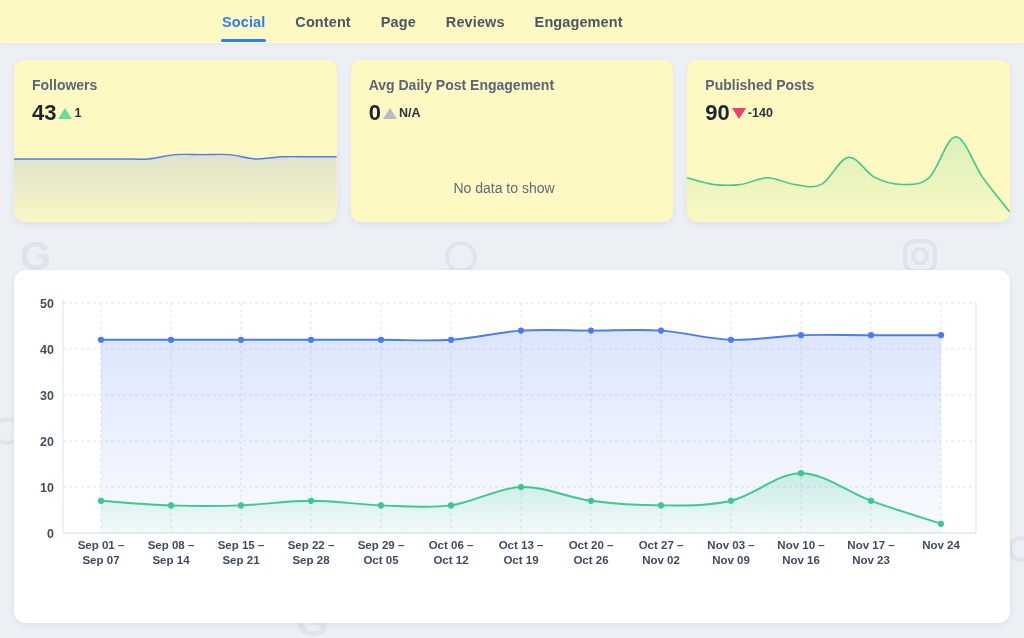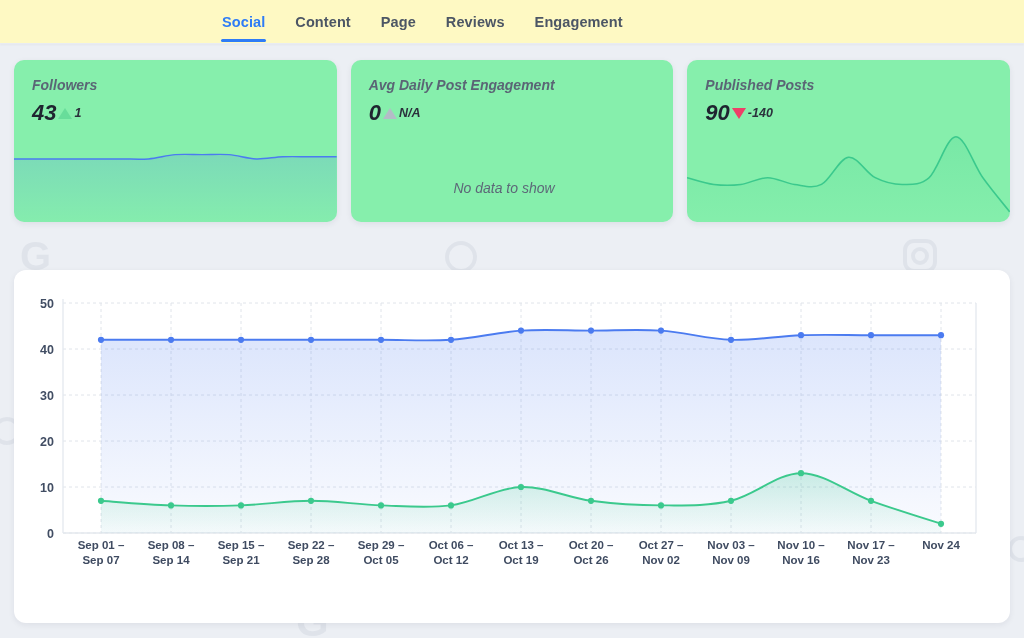--- a/index.html
+++ b/index.html
@@ -33,23 +33,23 @@
   }
   
   .wm { position:absolute; z-index:1; color:#8e99ad; opacity:0.13; font-weight:700; user-select:none; }
   .wm svg { display:block; }
   
   .cards-row {
     position:absolute; top:60px; left:14px; width:996px;
     display:flex; gap:14px; z-index:2;
   }
   .card {
-    flex:1; height:162px; background:#86efac; border-radius:10px;
+    flex:1; height:162px; background:#fef9c3; border-radius:10px;
     box-shadow:0 2px 6px rgba(25,35,60,0.07);
-    position:relative; overflow:hidden;font-style:italic;
+    position:relative; overflow:hidden;
   }
   .card .spark {
     position:absolute; left:0; top:0; width:100%; height:100%;
   }
   .card-head { position:relative; padding:17px 18px 0 18px; }
   .card-title { font-size:14px; font-weight:600; color:#5a6575; margin-bottom:9px; }
   .value-row { display:flex; align-items:center; gap:2px; }
   .value { font-size:22px; font-weight:800; color:#1f2530; line-height:1; }
   .tri { width:0; height:0; display:inline-block; }
   .tri.up   { border-left:7px solid transparent; border-right:7px solid transparent; border-bottom:11px solid currentColor; }

